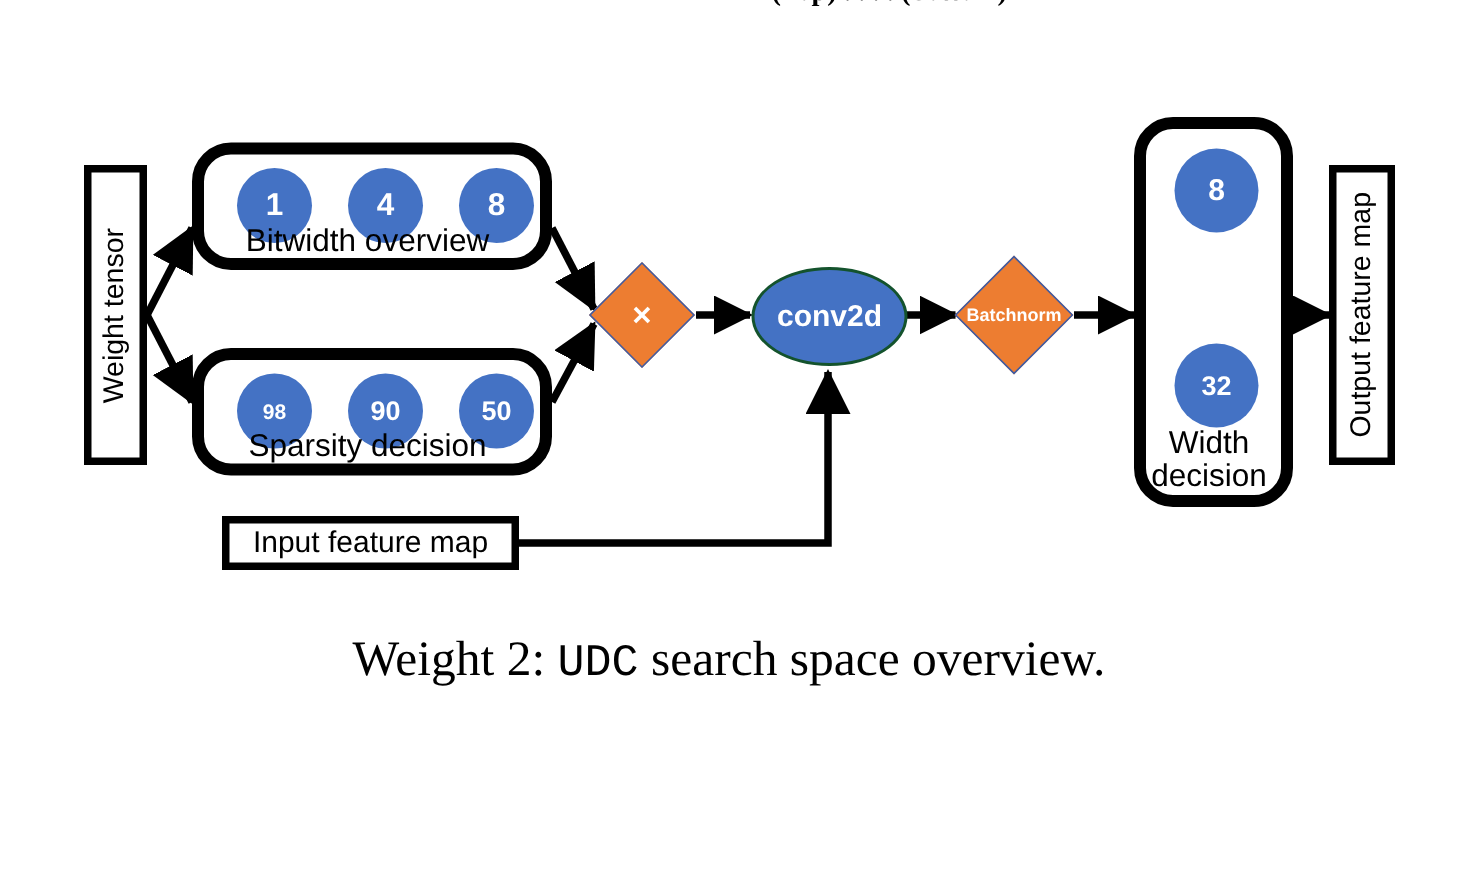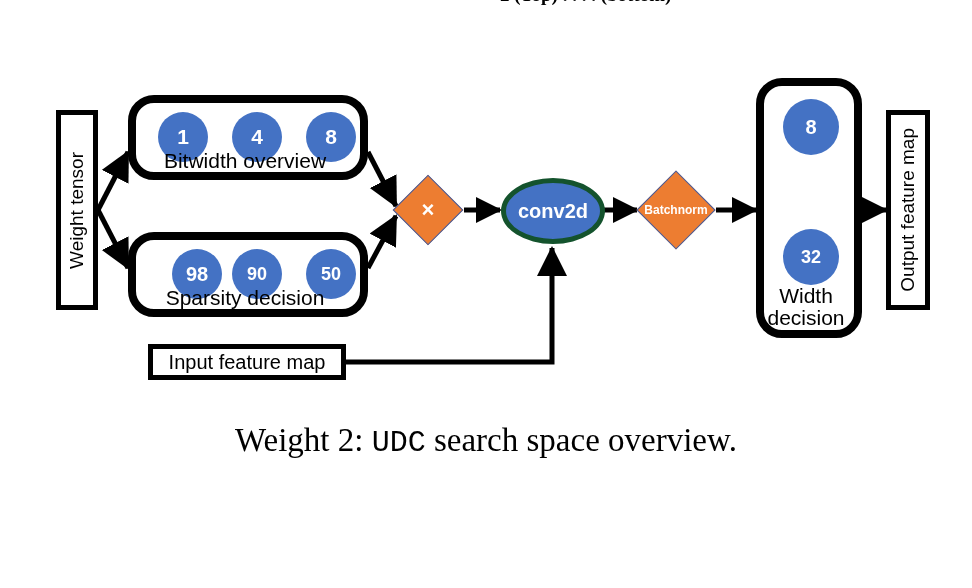--- a/index.html
+++ b/index.html
@@ -108,21 +108,21 @@
     font-weight: bold;
     text-align: center;
     line-height: 1.05;
     pointer-events: none;
   }
 
   
   .ellipse {
     position: absolute;
     background: #4472C4;
-    border: 5px solid #14532d;
+    border: 2px solid #14532d;
     border-radius: 50%;
     display: flex;
     align-items: center;
     justify-content: center;
     color: #ffffff;
     font-weight: bold;
     font-size: 20px;
     box-sizing: border-box;
   }
 
@@ -199,21 +199,21 @@
     <div class="circle" style="left:96px; top:9px; width:50px; height:50px; font-size:21px;">
       <span>4</span>
     </div>
     <div class="circle" style="left:170px; top:9px; width:50px; height:50px; font-size:21px;">
       <span>8</span>
     </div>
     <div class="round-box-label" style="left:0; right:6px; bottom:1px; text-align:center;">Bitwidth overview</div>
   </div>
 
   <div class="round-box" style="left:128px; top:232px; width:240px; height:85px;">
-    <div class="circle" style="left:36px; top:9px; width:50px; height:50px; font-size:20px;">
+    <div class="circle" style="left:22px; top:9px; width:50px; height:50px; font-size:14px;">
       <span>98</span>
     </div>
     <div class="circle" style="left:96px; top:9px; width:50px; height:50px; font-size:18px;">
       <span>90</span>
     </div>
     <div class="circle" style="left:170px; top:9px; width:50px; height:50px; font-size:18px;">
       <span>50</span>
     </div>
     <div class="round-box-label" style="left:0; right:6px; bottom:1px; text-align:center;margin-top:44px;">Sparsity decision</div>
   </div>

